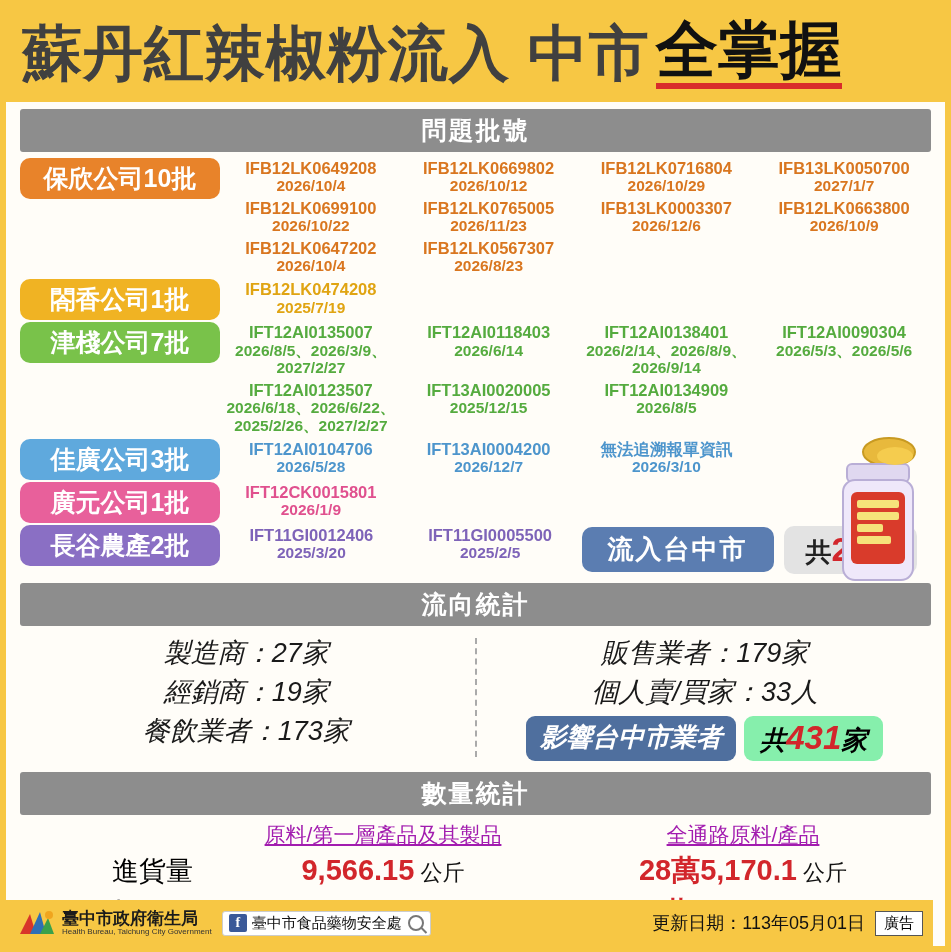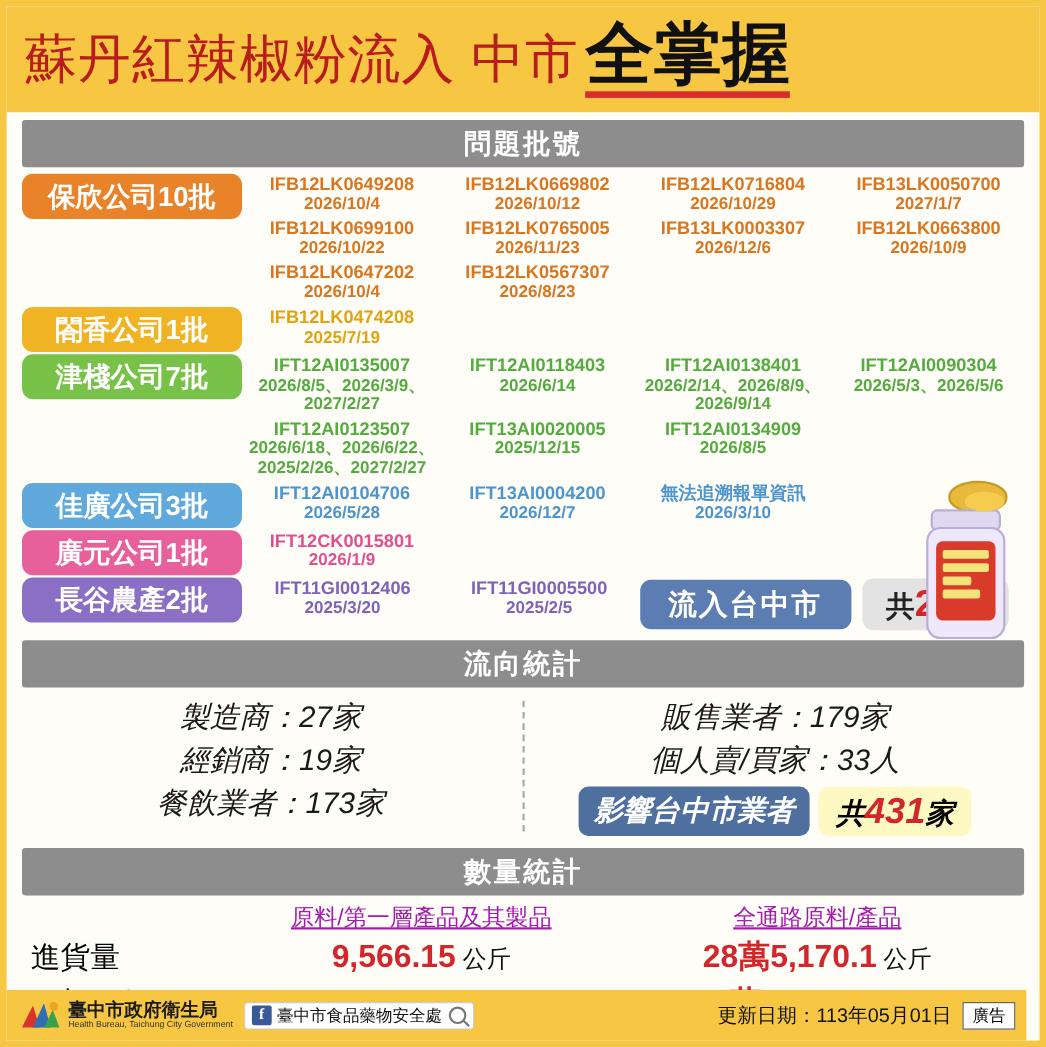--- a/index.html
+++ b/index.html
@@ -20,23 +20,23 @@
   
   .header {
     height: 96px;
     background: #f7c744;
     display: flex;
     align-items: center;
     padding-left: 16px;
     position: relative;
   }
   .header-title {
-    font-size: 48px;
-    font-weight: normal;
-    color: #b91c1c;
+    font-size: 60px;
+    font-weight: bold;
+    color: #404040;
     letter-spacing: 1px;
     white-space: nowrap;
   }
   .header-em {
     font-size: 62px;
     font-weight: bold;
     color: #111;
     border-bottom: 6px solid #d92b2b;
     padding-bottom: 2px;
     margin-left: 6px;
@@ -176,21 +176,21 @@
   }
   .impact-badge {
     background: #4f6f9e;
     color: #fff;
     font-size: 26px;
     font-weight: bold;
     border-radius: 9px;
     padding: 4px 14px;
   }
   .impact-total {
-    background: #fef9c3;
+    background: #86efac;
     border-radius: 9px;
     padding: 3px 16px;
     font-size: 26px;
     font-weight: bold;
     margin-left: 8px;
     white-space: nowrap;
   }
   .impact-total .num { color: #d2262b; font-size: 33px; }
 
   
@@ -210,21 +210,21 @@
     text-decoration: underline;
   }
   .qty-row {
     display: flex;
     align-items: baseline;
     margin-bottom: 2px;
   }
   .qty-label {
     flex: 0 0 175px;
     font-size: 27px;
-    text-align: left;
+    text-align: right;
     padding-right: 10px;
   }
   .qty-val {
     flex: 1 1 0;
     text-align: center;
     font-size: 22px;
     color: #111;
   }
   .qty-val .num {
     color: #d2262b;

